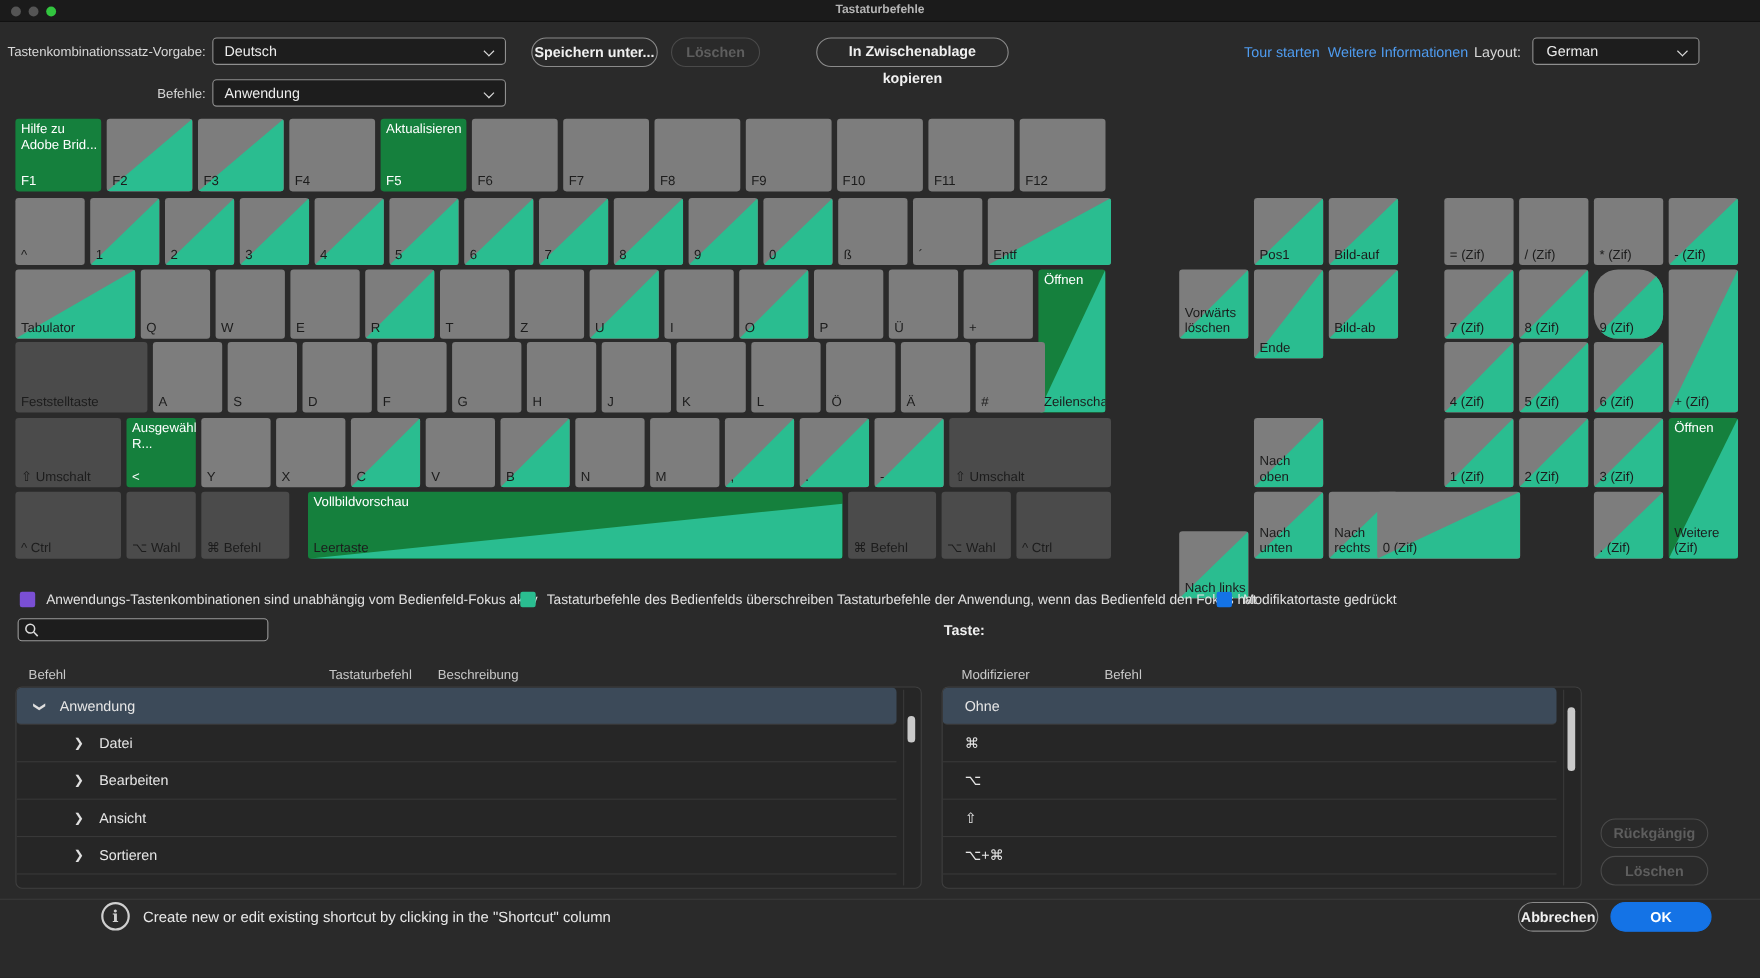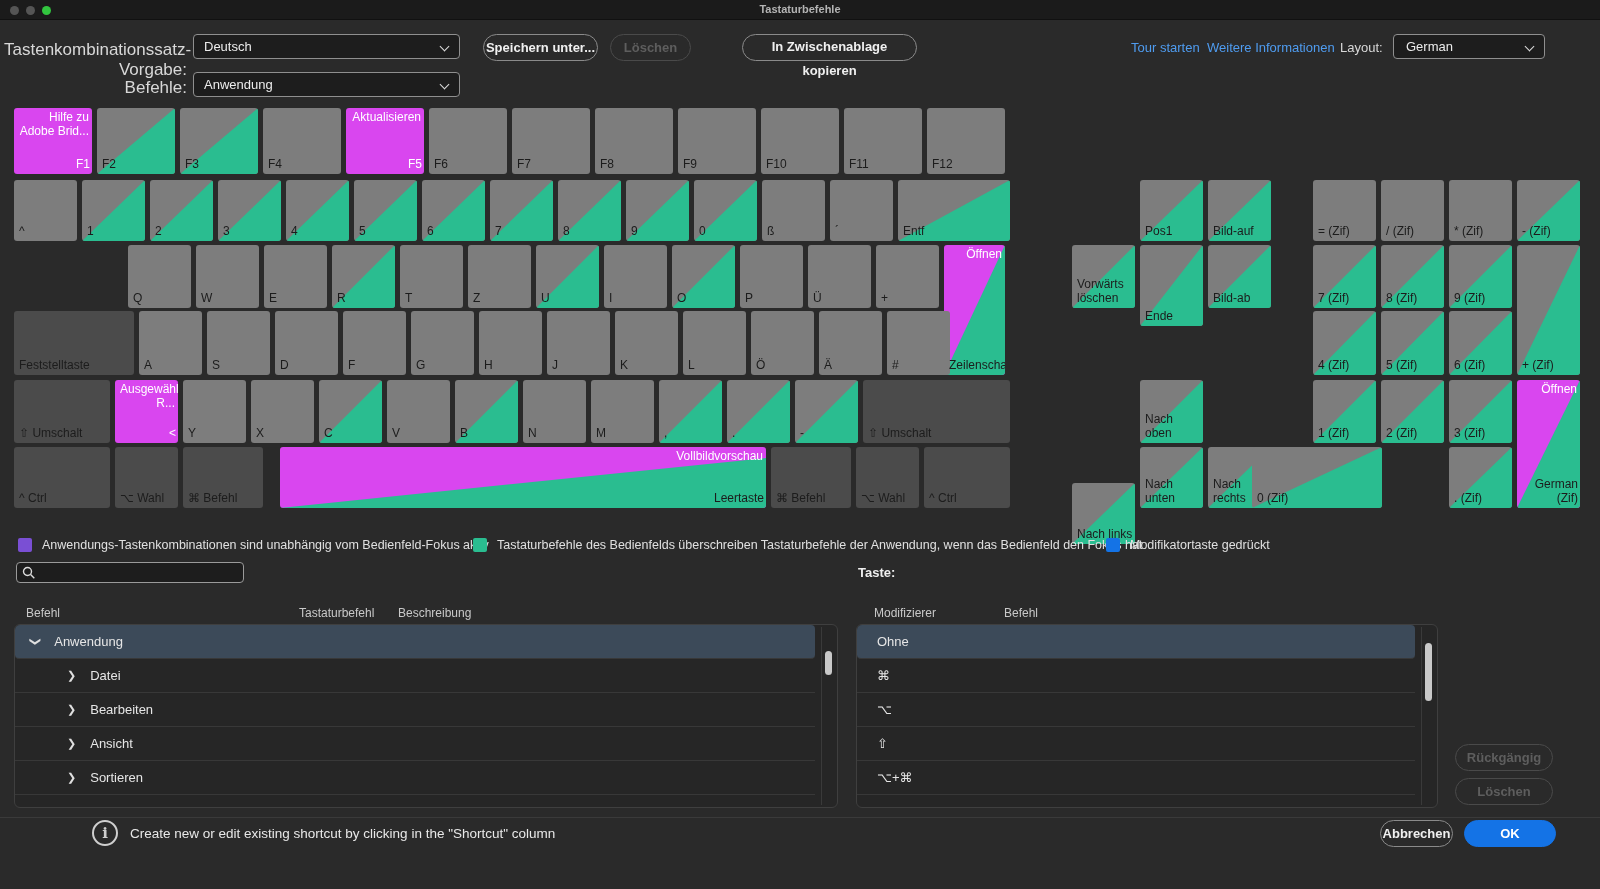--- a/index.html
+++ b/index.html
@@ -9,33 +9,33 @@
 
   
   #titlebar { position:absolute; left:0; top:0; width:100%; height:20px; background:#1b1b1b; border-bottom:1px solid #111; }
   .tl-dot { position:absolute; top:6px; width:9px; height:9px; border-radius:50%; }
   #titlebar .t1 { left:10px; background:#555555; }
   #titlebar .t2 { left:26px; background:#555555; }
   #titlebar .t3 { left:42px; background:#32c53f; }
   #win-title { position:absolute; top:3px; left:0; width:100%; text-align:center; font-size:11px; font-weight:bold; color:#b4b4b4; }
 
   
-  .lbl-text { font-size:17px; color:#d8d8d8; }
+  .lbl-text { font-size:12px; color:#d8d8d8; }
   .select { position:absolute; background:#1d1d1d; border:1px solid #8f8f8f; border-radius:4px; height:25px; line-height:23px; font-size:13px; color:#ececec; padding:0 28px 0 10px; cursor:pointer; }
   .chev-icon { position:absolute; right:11px; top:8px; width:7px; height:7px; border-right:1.6px solid #dcdcdc; border-bottom:1.6px solid #dcdcdc; transform:rotate(45deg); }
   .pill-btn { position:absolute; height:27px; border:1.5px solid #8a8a8a; border-radius:14px; background:transparent; color:#f0f0f0; font-size:13px; font-weight:bold; text-align:center; line-height:24px; cursor:pointer; font-family:"Liberation Sans", sans-serif; }
   .pill-btn.disabled { border-color:#4a4a4a; color:#5e5e5e; cursor:default; }
   .pill-btn.primary { background:#1473e6; border-color:#1473e6; color:#fff; }
   .link { position:absolute; font-size:13px; color:#4f9cf0; text-decoration:none; cursor:pointer; }
 
   
   #keyboard { position:absolute; left:14px; top:108px; width:1570px; height:401px; }
   .key { position:absolute; background:#7d7d7d; border-radius:3px; color:#1c1c1c; overflow:hidden; cursor:pointer; }
   .key.dark { background:#4b4b4b; }
-  .key.purple, .key.pg, .key.sp { background:#d946ef;text-align:right; }
+  .key.purple, .key.pg, .key.sp { background:#15803d; }
   .tri { position:absolute; inset:0; background:#2abd90; clip-path:polygon(100% 0, 100% 100%, 0 100%); }
   .tri.sp { clip-path:polygon(0 100%, 100% 18%, 100% 100%); }
   .key .cmd { position:absolute; top:3px; left:5px; right:3px; font-size:12px; line-height:1.15; color:#ffffff; z-index:2; }
   .key .lbl { position:absolute; bottom:3px; left:5px; right:2px; font-size:12px; line-height:1.12; z-index:2; }
   .key.purple .lbl { color:#ffffff; }
   .key.pg .lbl, .key.sp .lbl { color:#1c1c1c; }
 
   
   .legend-item { position:absolute; top:538px; height:16px; }
   .legend-swatch { position:absolute; left:0; top:0; width:14px; height:14px; border-radius:2px; }
@@ -193,20 +193,24 @@
       <div class="key" style="left: 748px; top: 72px; width: 63px; height: 61px;">
         <div class="lbl">ß</div>
       </div>
       <div class="key" style="left: 816px; top: 72px; width: 63px; height: 61px;">
         <div class="lbl">´</div>
       </div>
       <div class="key" style="left: 884px; top: 72px; width: 112px; height: 61px;">
         <div class="tri"></div>
         <div class="lbl">Entf</div>
       </div>
+      <div class="key" style="left: 0px; top: 137px; width: 109px; height: 63px;">
+        <div class="tri"></div>
+        <div class="lbl">Tabulator</div>
+      </div>
       <div class="key" style="left: 114px; top: 137px; width: 63px; height: 63px;">
         <div class="lbl">Q</div>
       </div>
       <div class="key" style="left: 182px; top: 137px; width: 63px; height: 63px;">
         <div class="lbl">W</div>
       </div>
       <div class="key" style="left: 250px; top: 137px; width: 63px; height: 63px;">
         <div class="lbl">E</div>
       </div>
       <div class="key" style="left: 318px; top: 137px; width: 63px; height: 63px;">
@@ -401,21 +405,21 @@
         <div class="lbl">- (Zif)</div>
       </div>
       <div class="key" style="left: 1299px; top: 137px; width: 63px; height: 63px;">
         <div class="tri"></div>
         <div class="lbl">7 (Zif)</div>
       </div>
       <div class="key" style="left: 1367px; top: 137px; width: 63px; height: 63px;">
         <div class="tri"></div>
         <div class="lbl">8 (Zif)</div>
       </div>
-      <div class="key" style="left: 1435px; top: 137px; width: 63px; height: 63px;">
+      <div class="key" style="left: 1435px; top: 137px; width: 63px; height: 63px; border-radius: 22px;">
         <div class="tri"></div>
         <div class="lbl">9 (Zif)</div>
       </div>
       <div class="key" style="left: 1503px; top: 137px; width: 63px; height: 130px;">
         <div class="tri"></div>
         <div class="lbl">+ (Zif)</div>
       </div>
       <div class="key" style="left: 1299px; top: 203px; width: 63px; height: 64px;">
         <div class="tri"></div>
         <div class="lbl">4 (Zif)</div>
@@ -436,21 +440,21 @@
         <div class="tri"></div>
         <div class="lbl">2 (Zif)</div>
       </div>
       <div class="key" style="left: 1435px; top: 272px; width: 63px; height: 63px;">
         <div class="tri"></div>
         <div class="lbl">3 (Zif)</div>
       </div>
       <div class="key pg" style="left: 1503px; top: 272px; width: 63px; height: 128px;">
         <div class="tri"></div>
         <div class="cmd">Öffnen</div>
-        <div class="lbl">German (Zif)</div>
+        <div class="lbl">Weitere (Zif)</div>
       </div>
       <div class="key" style="left: 1238px; top: 339px; width: 130px; height: 61px;">
         <div class="tri"></div>
         <div class="lbl">0 (Zif)</div>
       </div>
       <div class="key" style="left: 1435px; top: 339px; width: 63px; height: 61px;">
         <div class="tri"></div>
         <div class="lbl">. (Zif)</div>
       </div>
     </div>

